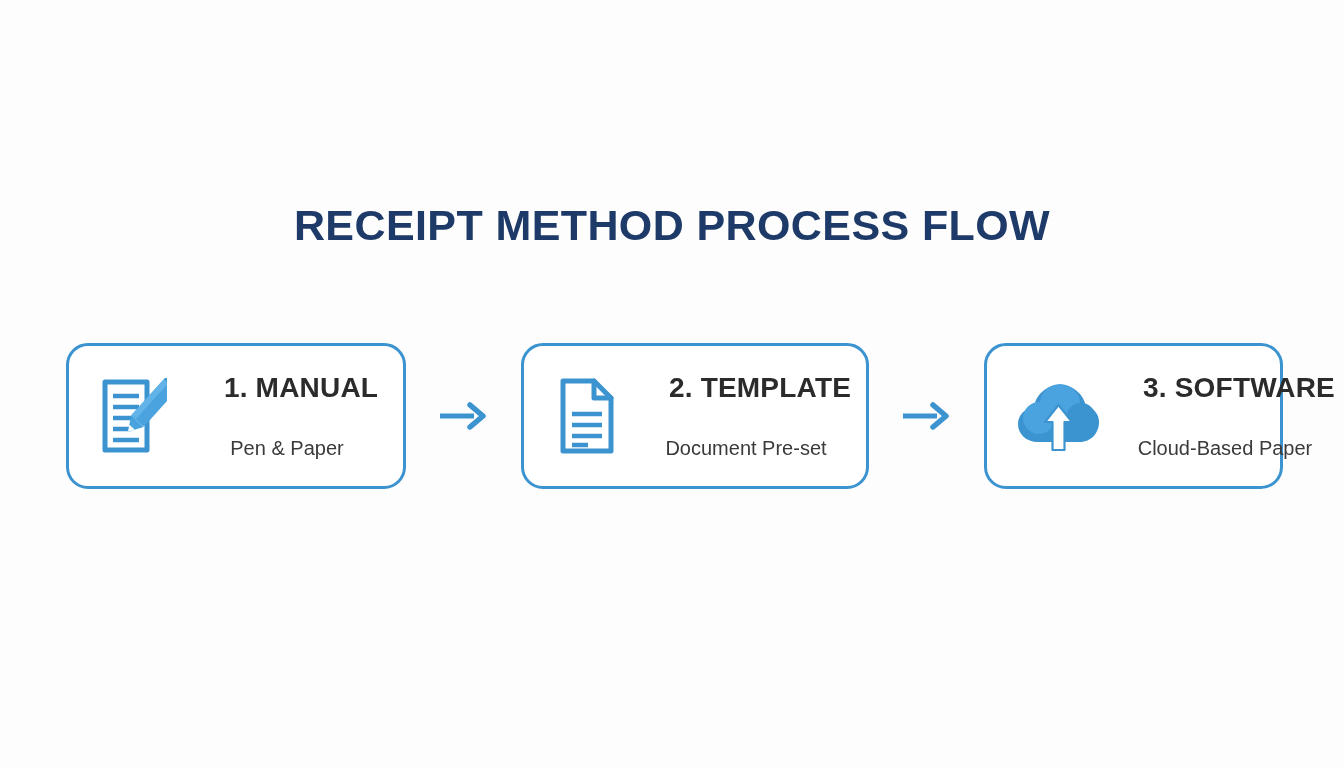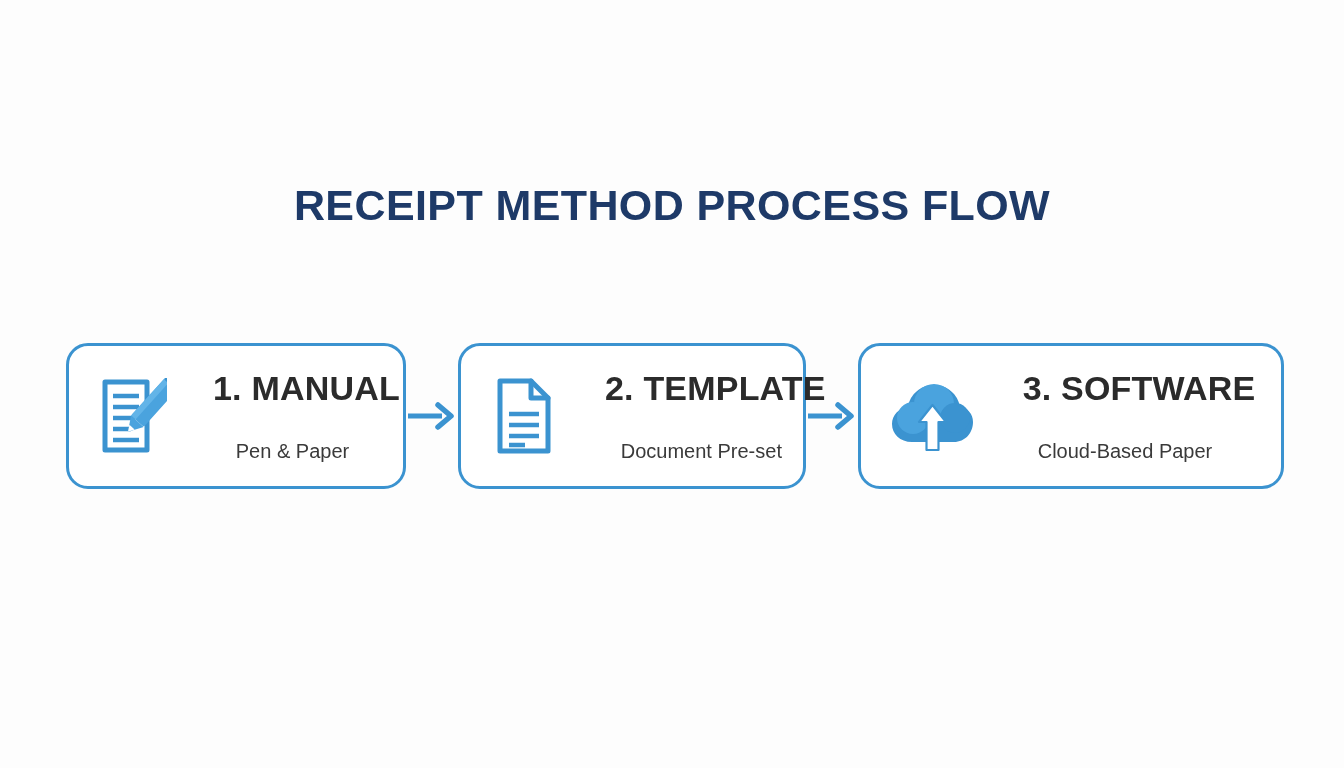--- a/index.html
+++ b/index.html
@@ -18,21 +18,21 @@
   #canvas {
     position: absolute;
     inset: 0;
     width: 1344px;
     height: 768px;
   }
 
   
   .diagram-title {
     position: absolute;
-    top: 184px;
+    top: 204px;
     left: 0;
     width: 1344px;
     text-align: center;
     font-size: 43px;
     font-weight: bold;
     letter-spacing: 0.4px;
     color: #1e3a68;
     line-height: 1;
     white-space: nowrap;
   }
@@ -57,21 +57,21 @@
     border-radius: 22px;
     background: #ffffff;
     display: flex;
     flex-direction: row;
     align-items: center;
     padding: 0 14px 0 28px;
     flex: 0 0 auto;
   }
   .card-1 { width: 340px; }
   .card-2 { width: 348px; }
-  .card-3 { width: 426px; }
+  .card-3 { width: 299px; gap: 6px; }
 
   .step-icon {
     flex: 0 0 auto;
     width: 74px;
     height: 82px;
     display: flex;
     align-items: center;
     justify-content: center;
     margin-right: 14px;
   }
@@ -79,21 +79,21 @@
 
   .step-text {
     display: flex;
     flex-direction: column;
     align-items: center;
     justify-content: center;
     flex: 1 1 auto;
   }
 
   .step-title {
-    font-size: 34px;
+    font-size: 28px;
     font-weight: bold;
     color: #2b2b2b;
     letter-spacing: 0.2px;
     white-space: nowrap;
     line-height: 1.1;
     margin-left: 28px;
   }
   .step-subtitle {
     margin-top: 33px;
     font-size: 20px;

